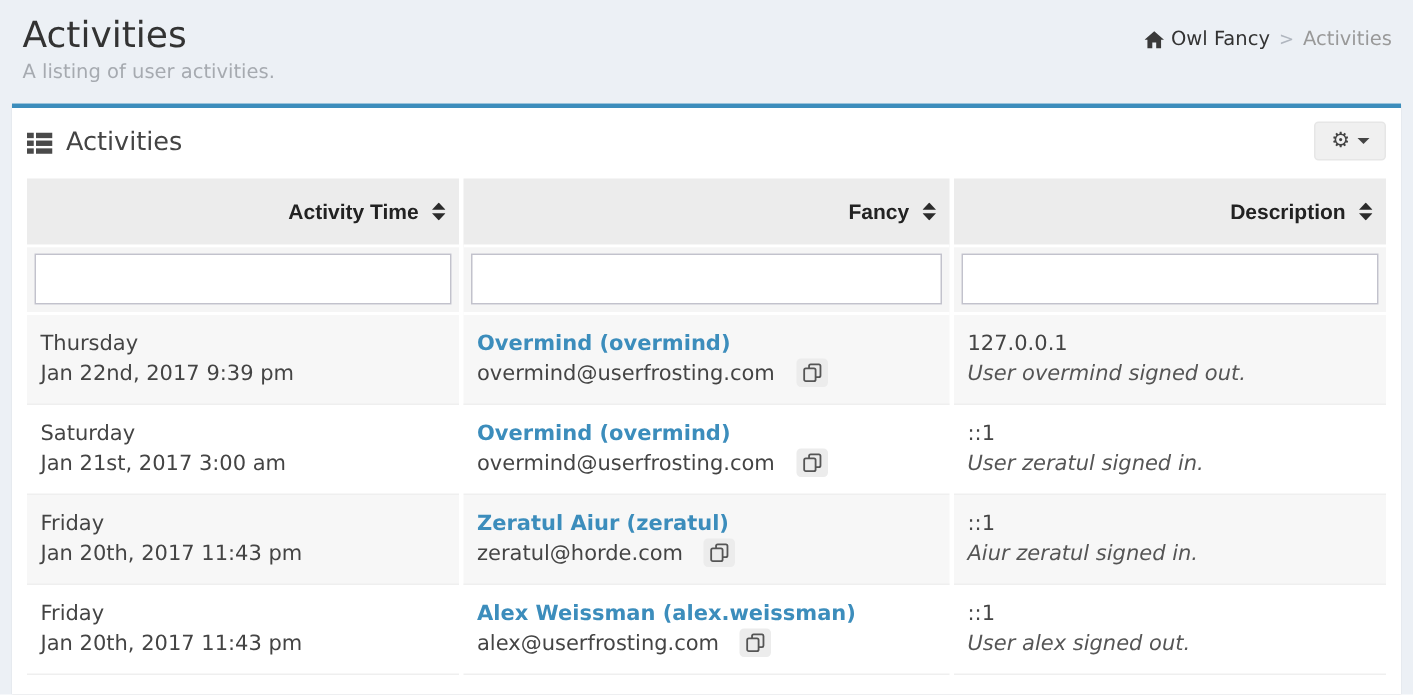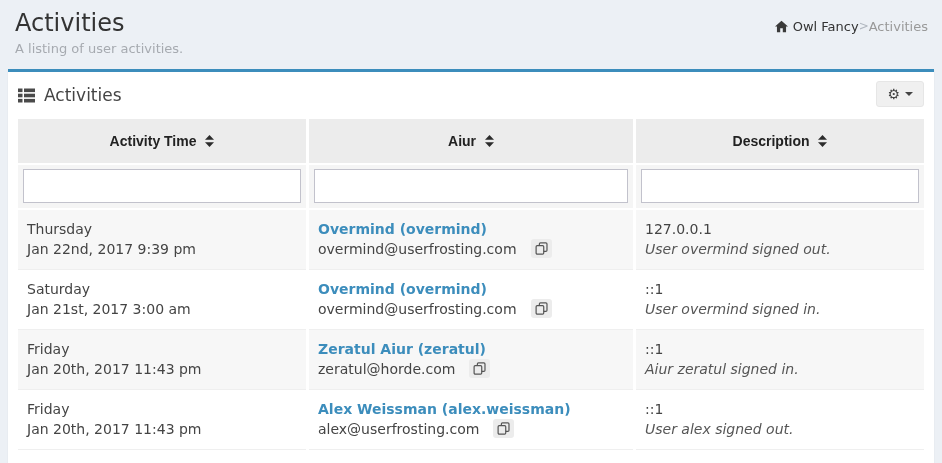--- a/index.html
+++ b/index.html
@@ -9,21 +9,21 @@
     font-family: "DejaVu Sans", "Liberation Sans", sans-serif;
     color: #444;
     display: flex;
     flex-direction: column;
   }
 
   
   .content-header { position: relative; padding: 8px 15px 10px; }
   .page-title { font-size: 24px; font-weight: 500; color: #333; line-height: 1.25; }
   .page-subtitle { font-size: 13px; color: #a6aab0; margin-top: 3px; }
-  .breadcrumb { position: absolute; top: 19px; right: 14px; font-size: 13px; color: #333; display: flex; }
+  .breadcrumb { position: absolute; top: 19px; right: 14px; font-size: 13px; color: #333; display: flex; gap: 6px; }
   .breadcrumb a { color: #333; text-decoration: none; display: flex; align-items: center; gap: 5px; }
   .breadcrumb .sep { color: #b0b6bf; font-size: 12px; }
   .breadcrumb .current { color: #999; }
   .home-svg { width: 13px; height: 13px; fill: #3a3a3a; }
 
   
   .box {
     flex: 1;
     margin: 3px 8px 0;
     background: #fff;
@@ -49,21 +49,21 @@
   }
   .gear-glyph { font-family: "DejaVu Sans", sans-serif; font-size: 14px; line-height: 14px; color: #444; }
   .caret-down { width: 0; height: 0; border-left: 4px solid transparent; border-right: 4px solid transparent; border-top: 4px solid #444; display: inline-block; }
 
   
   .box-body { padding: 2px 7px 0; }
   table.activities { width: 100%; border-collapse: separate; border-spacing: 3px 0; font-size: 14px; table-layout: fixed; }
   col.c1 { width: 32%; } col.c2 { width: 36%; } col.c3 { width: 32%; }
   thead th {
     background: #ececec;
-    text-align: center;
+    text-align: right;
     font-weight: bold;
     color: #222;
     font-size: 14px;
     padding: 14px 9px;
     border-bottom: 2px solid #fff;
     cursor: pointer;
     font-family: "Liberation Sans", sans-serif;
   }
   .sort-svg { width: 9px; height: 12px; margin-left: 5px; vertical-align: -1px; }
   tr.filter-row td { background: #f5f5f5; padding: 4px 5px 5px; border-bottom: 2px solid #fff; }
@@ -152,21 +152,21 @@
       <thead>
         <tr>
           <th>
             <span>Activity Time</span>
             <svg class="sort-svg" viewBox="0 0 9 12">
                 <path fill="#2b2b2b" d="M4.5 0 L9 4.8 H0 Z"></path>
                 <path fill="#2b2b2b" d="M4.5 12 L0 7.2 H9 Z"></path>
               </svg>
           </th>
           <th>
-            <span>Aiur</span>
+            <span>Fancy</span>
             <svg class="sort-svg" viewBox="0 0 9 12">
                 <path fill="#2b2b2b" d="M4.5 0 L9 4.8 H0 Z"></path>
                 <path fill="#2b2b2b" d="M4.5 12 L0 7.2 H9 Z"></path>
               </svg>
           </th>
           <th>
             <span>Description</span>
             <svg class="sort-svg" viewBox="0 0 9 12">
                 <path fill="#2b2b2b" d="M4.5 0 L9 4.8 H0 Z"></path>
                 <path fill="#2b2b2b" d="M4.5 12 L0 7.2 H9 Z"></path>
@@ -215,21 +215,21 @@
         <span class="copy-btn">
           <svg class="clone-svg" viewBox="0 0 14 14">
             <rect x="4.7" y="1" width="8.2" height="9.2" rx="1.2" fill="none" stroke="#555" stroke-width="1.3"></rect>
             <rect x="1.2" y="3.8" width="8.2" height="9.2" rx="1.2" fill="#ececec" stroke="#555" stroke-width="1.3"></rect>
           </svg>
         </span>
       </div>
     </td>
     <td>
       <div>::1</div>
-      <div class="desc-italic">User overmind signed in.</div>
+      <div class="desc-italic">User zeratul signed in.</div>
     </td>
   </tr>
 
   <tr class="striped">
     <td>
       <div>Friday</div>
       <div>Jan 20th, 2017 11:43 pm</div>
     </td>
     <td>
       <div><a href="#" class="user-link">Zeratul Aiur (zeratul)</a></div>

